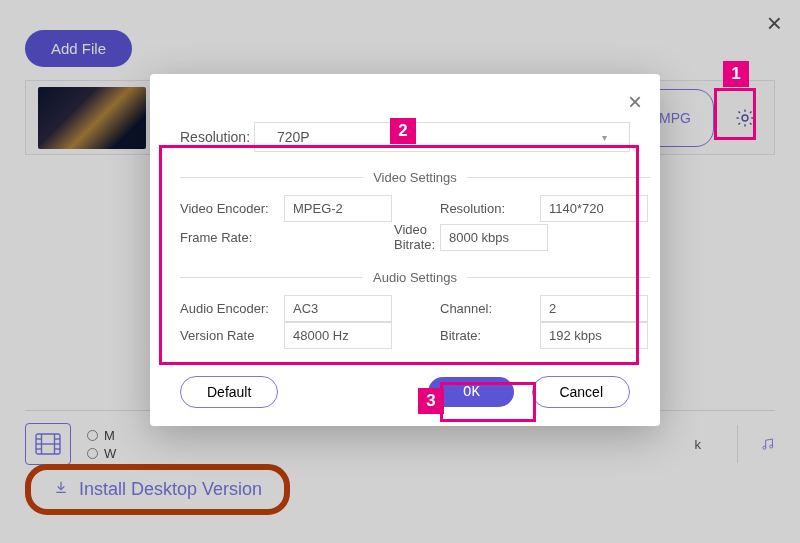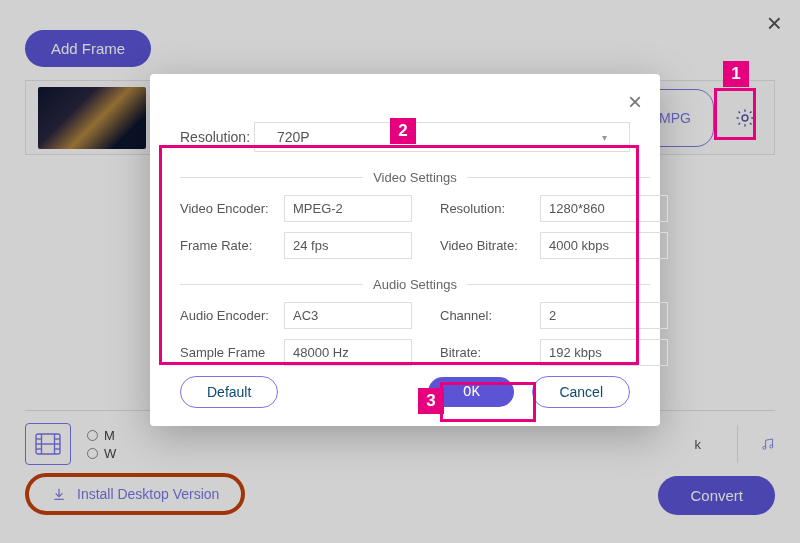--- a/index.html
+++ b/index.html
@@ -61,22 +61,22 @@
   }
   .radio-col { margin-left:16px; font-size:13px; color:#444; }
   .radio-col .row { display:flex; align-items:center; gap:6px; margin:3px 0;}
   .radio-ring { width:11px; height:11px; border:1px solid #888; border-radius:50%; }
   .bottom-spacer { flex:1; }
   .k-text { color:#555; font-size:13px; margin-right:18px;}
   .music-icon { width:38px; height:38px; display:flex; align-items:center; justify-content:center; color:#7a77e3; margin-left:18px; border-left:1px solid #e3e3e7; padding-left:22px;}
 
   .install-btn {
     position:absolute; left:25px; bottom:28px;
-    border:4px solid #c2410c; color:#7a77e3; background:#fff;
-    padding:9px 22px; border-radius:22px; font-size:14px;
+    border:6px solid #c2410c; color:#7a77e3; background:#fff;
+    padding:9px 22px; border-radius:22px; font-size:18px;
     display:flex; align-items:flex-start; gap:10px;
   }
   .convert-btn {
     position:absolute; right:25px; bottom:28px;
     background:#5b55d6; color:#fff; border-radius:22px;
     padding:11px 32px; font-size:15px;
   }
 
   
   .modal {
@@ -98,36 +98,36 @@
 
   fieldset.group {
     border:1px solid #ddd; border-left:none; border-right:none; border-bottom:none;
     margin:18px 0 0 0; padding:10px 0 0 0;
   }
   fieldset.group legend {
     text-align:center; font-size:13px; color:#666; padding:0 10px;
   }
   .grid {
     display:grid; grid-template-columns: 104px 110px 46px 100px 110px;
-    row-gap:10px; align-items:center; font-size:13px; color:#555;
+    align-items:center; font-size:13px; color:#555;
   }
   .grid .gap { }
   .field {
-    border:1px solid #ddd; padding:5px 8px; font-size:13px; color:#555; width:128px;
+    border:1px solid #ddd; padding:5px 8px; font-size:13px; color:#555; width:108px;
   }
 
   .btn-row {
     position:absolute; left:30px; right:30px; bottom:18px;
     display:flex; align-items:center;
   }
   .pill {
     border-radius:18px; padding:7px 26px; font-size:14px;
     display:inline-flex; align-items:center; justify-content:center;
   }
-  .pill-outline { border:1px solid #7a77e3; color:#0c4a6e; background:#fff; }
+  .pill-outline { border:1px solid #7a77e3; color:#000000; background:#fff; }
   .pill-primary { background:#5b55d6; color:#fff; min-width:86px;font-family:Liberation Mono, monospace; }
 
   
   .callout {
     position:absolute; z-index:30;
     border:3px solid #e6007e;
   }
   .callout-label {
     position:absolute; width:26px; height:26px; background:#e6007e; color:#fff;
     display:flex; align-items:center; justify-content:center; font-size:17px; font-weight:bold;
@@ -135,21 +135,21 @@
   }
 
   svg { display:block; }
 </style>
 </head>
 <body>
 
 <div class="bg">
   <div class="main-close">×</div>
 
-  <div class="add-file">Add Frame</div>
+  <div class="add-file">Add File</div>
 
   <div class="media-row">
     <div class="thumb"></div>
     <div class="mpg-pill">
       <div class="mpg-btn">
         <span>MPG</span>
       </div>
       <div class="gear-btn">
         <svg width="22" height="22" viewBox="0 0 24 24" fill="none" stroke="currentColor" stroke-width="1.6">
           <circle cx="12" cy="12" r="3.2"></circle>
@@ -195,21 +195,20 @@
 
   <div class="install-btn">
     <svg width="16" height="16" viewBox="0 0 24 24" fill="none" stroke="currentColor" stroke-width="1.8">
       <path d="M12 4v11"></path>
         <path d="M7 11l5 5 5-5"></path>
         <path d="M5 20h14"></path>
     </svg>
     <span>Install Desktop Version</span>
   </div>
 
-  <div class="convert-btn">Convert</div>
 </div>
 
 <div class="bg-overlay"></div>
 
 <div class="modal">
   <div class="modal-close">×</div>
 
   <div class="res-row">
     <span class="lbl">Resolution:</span>
     <div class="res-sel">
@@ -218,40 +217,39 @@
     </div>
   </div>
 
   <fieldset class="group">
     <legend>Video Settings</legend>
     <div class="grid">
       <span>Video Encoder:</span>
       <span class="field">MPEG-2</span>
       <span class="gap"></span>
       <span>Resolution:</span>
-      <span class="field">1280*860</span>
+      <span class="field">1140*720</span>
 
       <span>Frame Rate:</span>
-      <span class="field">24 fps</span>
       <span class="gap"></span>
       <span>Video Bitrate:</span>
-      <span class="field">4000 kbps</span>
+      <span class="field">8000 kbps</span>
     </div>
   </fieldset>
 
   <fieldset class="group">
     <legend>Audio Settings</legend>
     <div class="grid">
       <span>Audio Encoder:</span>
       <span class="field">AC3</span>
       <span class="gap"></span>
       <span>Channel:</span>
       <span class="field">2</span>
 
-      <span>Sample Frame</span>
+      <span>Version Rate</span>
       <span class="field">48000 Hz</span>
       <span class="gap"></span>
       <span>Bitrate:</span>
       <span class="field">192 kbps</span>
     </div>
   </fieldset>
 
   <div class="btn-row">
     <span class="pill pill-outline">Default</span>
     <span style="flex:1"></span>

